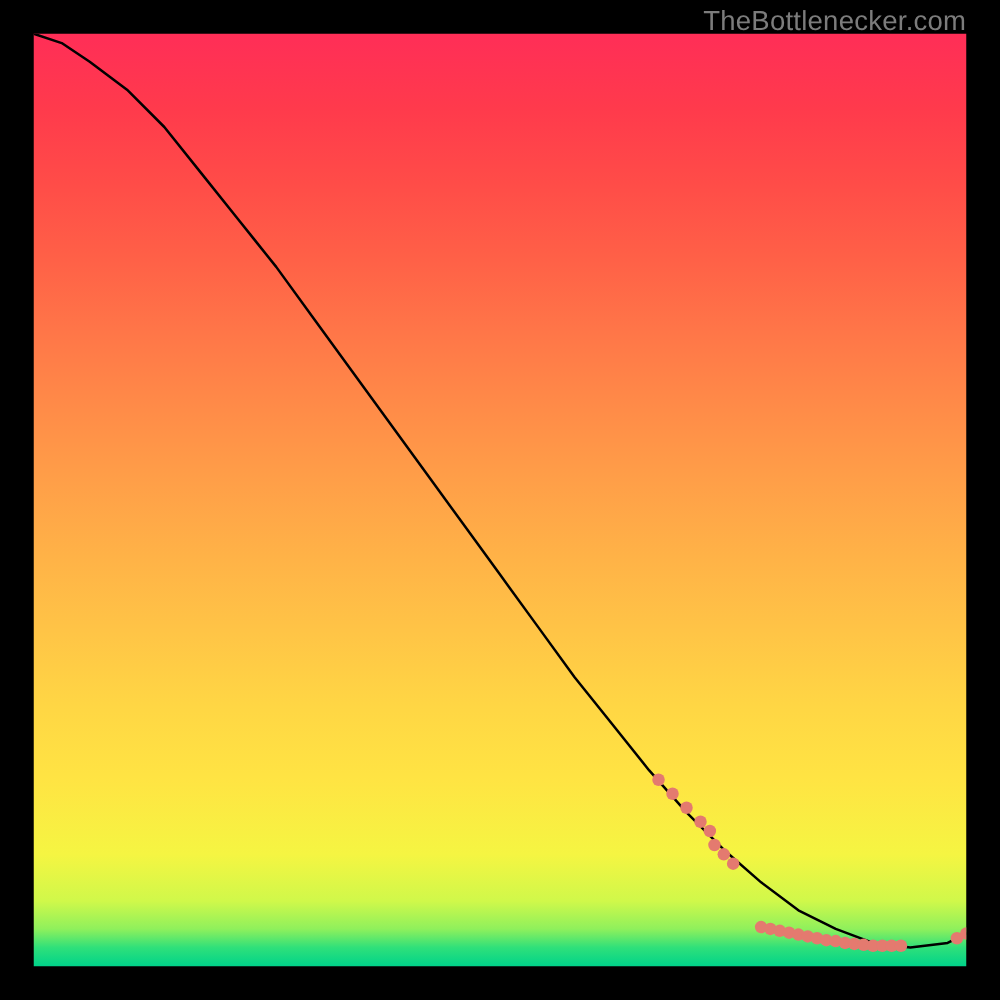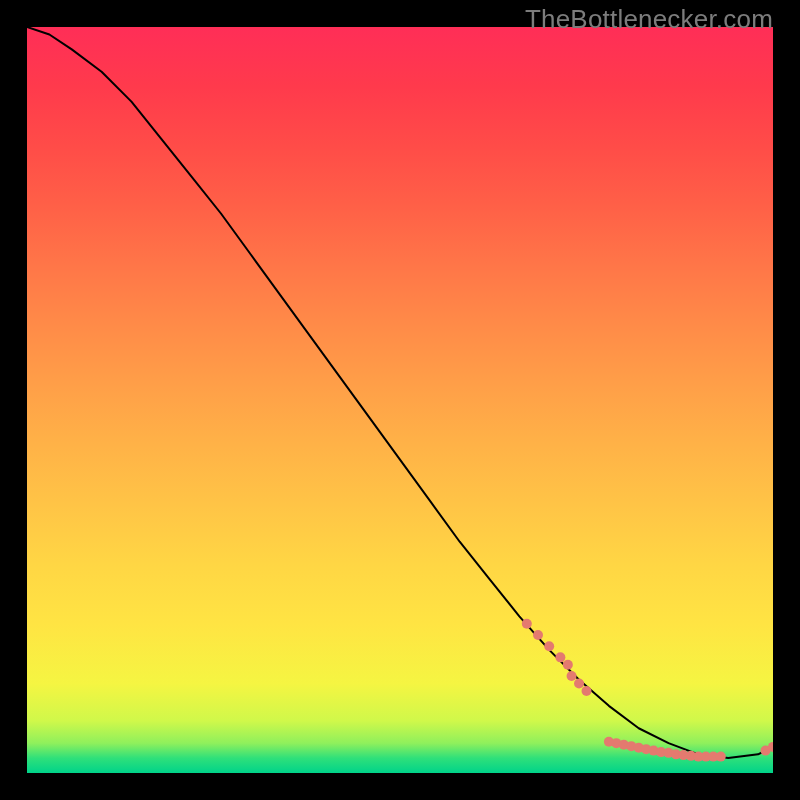--- a/index.html
+++ b/index.html
@@ -41,21 +41,21 @@
       #ff6047 76%,
       #ff4c48 84%,
       #ff3a4c 92%,
       #ff2e57 100%
     );
   }
   .watermark {
     position: absolute;
     top: 4px;
     right: 27px;
-    font-size: 26px;
+    font-size: 22px;
     font-weight: 400;
     color: #7c7c7c;
     letter-spacing: 0.2px;
     user-select: none;
   }
   svg.curve {
     position: absolute;
     left: 0;
     top: 0;
     width: 746px;

